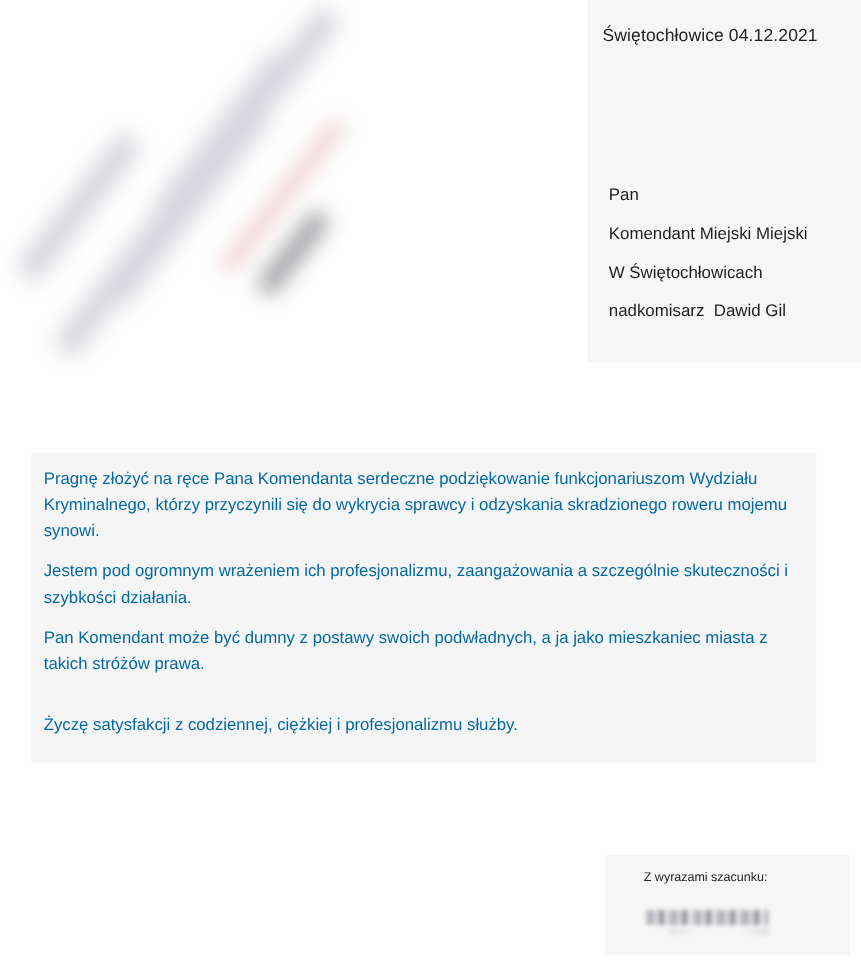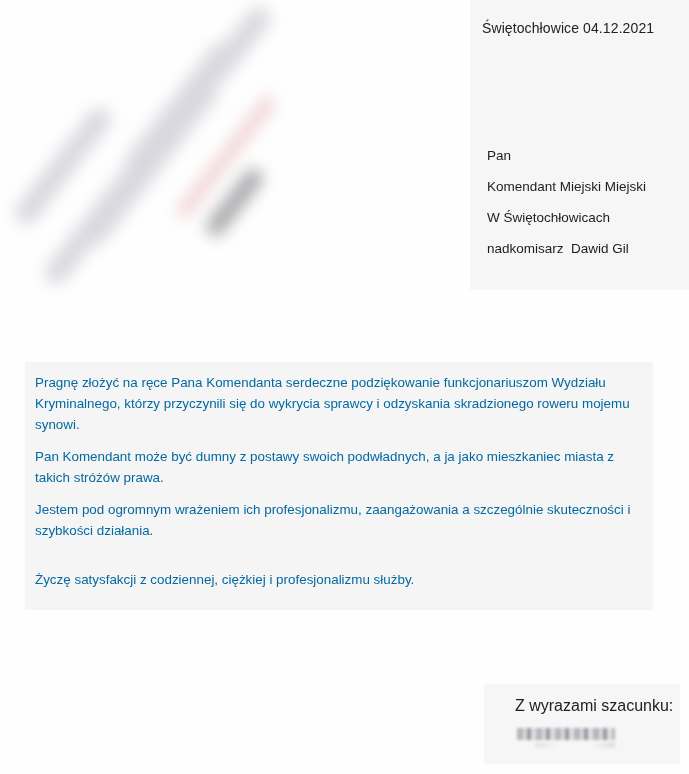--- a/index.html
+++ b/index.html
@@ -41,21 +41,21 @@
   .addressee div { white-space: nowrap; }
 
   .body-text {
     position: absolute; left: 35px; top: 372px; width: 600px;
     font-size: 13.4px; line-height: 21px; color: #0369a1;
   }
   .body-text p { margin: 0 0 11px 0; }
   .body-text p.closing { margin-top: 28px; }
 
   .regards {
-    position: absolute; left: 515px; top: 697px; font-size: 16px; color: #222;
+    position: absolute; left: 515px; top: 697px; font-size: 10px; color: #222;
   }
   .signature-blur {
     position: absolute; left: 517px; top: 728px; width: 98px; height: 12px;
     background: repeating-linear-gradient(90deg, #b0b0b6 0 6px, #d6d6da 6px 10px, #8e8e94 10px 14px, #dcdce0 14px 19px);
     filter: blur(1.6px); opacity: 0.9;
   }
   .signature-blur-2 {
     position: absolute; left: 535px; top: 742px; width: 80px; height: 6px;
     background: linear-gradient(90deg, #d8d8dc, transparent 30%, transparent 70%, #d0d0d4);
     filter: blur(1.5px); opacity: 0.6;
@@ -84,21 +84,21 @@
 
   <div class="addressee">
     <div>Pan</div>
     <div>Komendant Miejski Miejski</div>
     <div>W Świętochłowicach</div>
     <div style="white-space:pre;">nadkomisarz  Dawid Gil</div>
   </div>
 
   <div class="body-text">
     <p>Pragnę złożyć na ręce Pana Komendanta serdeczne podziękowanie funkcjonariuszom Wydziału Kryminalnego, którzy przyczynili się do wykrycia sprawcy i odzyskania skradzionego roweru mojemu synowi.</p>
+    <p>Jestem pod ogromnym wrażeniem ich profesjonalizmu, zaangażowania a szczególnie skuteczności i szybkości działania.</p>
     <p>Pan Komendant może być dumny z postawy swoich podwładnych, a ja jako mieszkaniec miasta z takich stróżów prawa.</p>
-    <p>Jestem pod ogromnym wrażeniem ich profesjonalizmu, zaangażowania a szczególnie skuteczności i szybkości działania.</p>
     <p class="closing">Życzę satysfakcji z codziennej, ciężkiej i profesjonalizmu służby.</p>
   </div>
 
   <div class="regards">Z wyrazami szacunku:</div>
   <div class="signature-blur"></div>
   <div class="signature-blur-2"></div>
 </div>
 
 </body></html>

